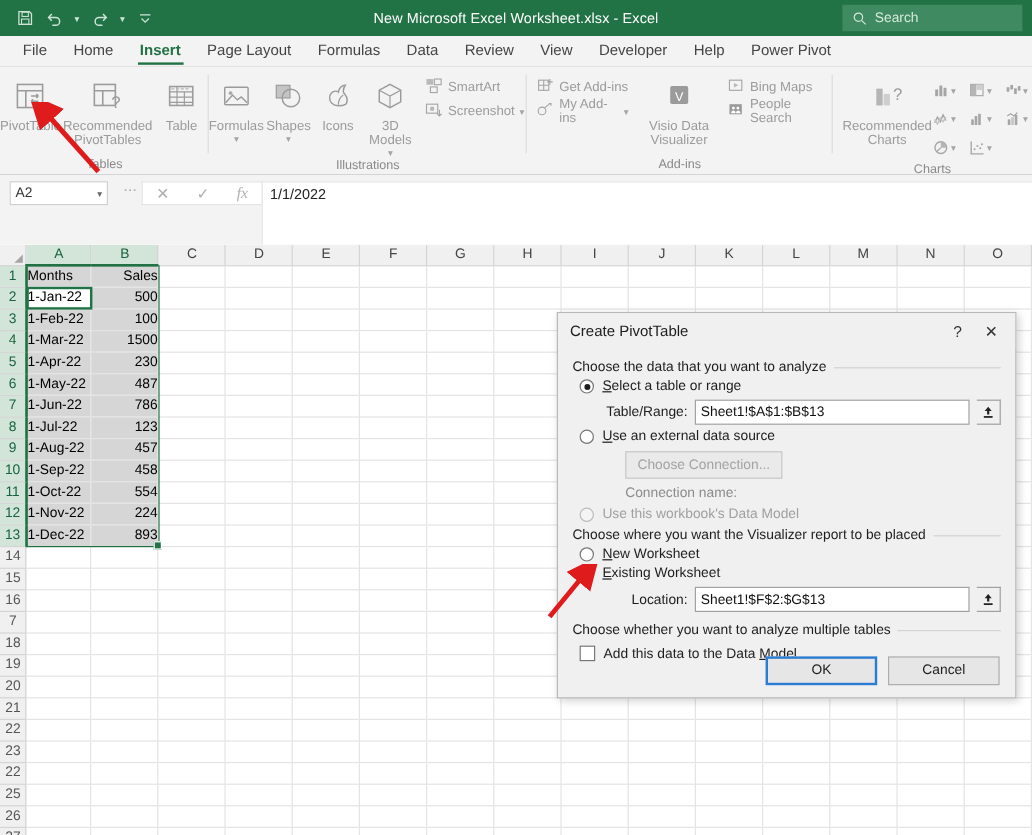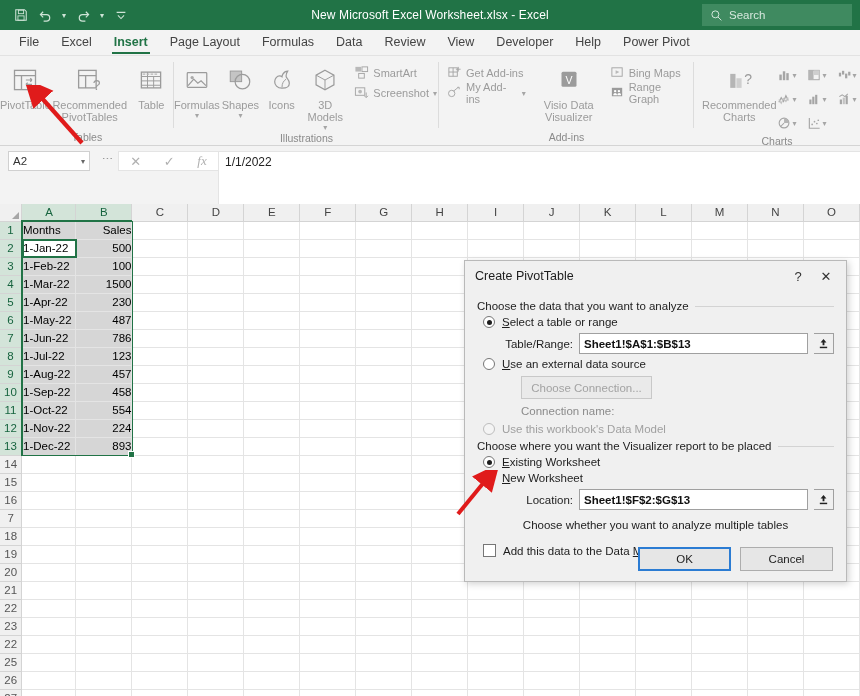--- a/index.html
+++ b/index.html
@@ -169,21 +169,21 @@
   .radio.on:after { content:""; position:absolute; left:2.5px; top:2.5px; width:5px; height:5px;
            border-radius:50%; background:#1d1d1d; }
   .radio.dis { border-color:#bdbdbd; background:#f4f4f4; }
   .opt.dis { color:#a0a0a0; }
   .u { text-decoration:underline; }
 
   .fieldrow { display:flex; align-items:center; gap:6px; margin:5px 0 0 0; padding-left:20px; }
   .fieldrow .flbl { font-size:11.5px; color:#1d1d1d; width:76px; text-align:right; }
   .textbox {
     flex:1; height:21px; background:#fff; border:1px solid #a0a0a0;
-    display:flex; align-items:center; padding:0 4px; font-size:11.5px; color:#111;font-weight:bold;
+    display:flex; align-items:center; padding:0 4px; font-size:11.5px; color:#111;
   }
   .picker {
     width:20px; height:21px; border:1px solid #a0a0a0; border-left:none; background:#f0f0f0;
     display:flex; align-items:center; justify-content:center; color:#111; font-size:11px;
   }
   .btn-gray {
     margin:6px 0 0 44px; width:131px; height:23px; background:#eaeaea; border:1px solid #c8c8c8;
     display:flex; align-items:center; justify-content:center; font-size:11.5px; color:#a3a3a3;
   }
   .connname { margin:6px 0 0 44px; font-size:11.5px; color:#8b8b8b; }
@@ -238,21 +238,21 @@
           <circle cx="6.6" cy="6.6" r="4.3" fill="none" stroke="#d6e8dd" stroke-width="1.2"></circle>
           <path d="M9.8 9.8 14 14" stroke="#d6e8dd" stroke-width="1.2"></path>
         </svg>
     </span>
     <span class="stext">Search</span>
   </div>
 </div>
 
 <div class="tabbar">
   <div class="tab">File</div>
-  <div class="tab">Excel</div>
+  <div class="tab">Home</div>
   <div class="tab active">Insert</div>
   <div class="tab">Page Layout</div>
   <div class="tab">Formulas</div>
   <div class="tab">Data</div>
   <div class="tab">Review</div>
   <div class="tab">View</div>
   <div class="tab">Developer</div>
   <div class="tab">Help</div>
   <div class="tab">Power Pivot</div>
 </div>
@@ -411,21 +411,21 @@
         </div>
         <div class="smallrow">
           <span>
             <svg width="15" height="15" viewBox="0 0 16 16">
                 <rect x="2" y="3" width="11" height="9" fill="#9b9b9b"></rect>
                 <circle cx="5.5" cy="6.5" r="1.3" fill="#fff"></circle>
                 <circle cx="9.5" cy="6.5" r="1.3" fill="#fff"></circle>
                 <path d="M3.5 11c0-1.6 1-2.4 2-2.4s2 .8 2 2.4zM7.8 11c0-1.6 1-2.4 2-2.4s2 .8 2 2.4z" fill="#fff"></path>
               </svg>
           </span>
-          <span>Range Graph</span>
+          <span>People Search</span>
         </div>
       </div>
     </div>
     <div class="glabel">Add-ins</div>
     <div class="sep"></div>
   </div>
 
   <div class="rgroup" style="width:166px;">
     <div class="items" style="padding-left:8px;">
       <div class="bigbtn w78">
@@ -1083,41 +1083,41 @@
       <span class="radio dis"></span>
       <span>Use this workbook's Data Model</span>
     </div>
 
     <div class="grouplbl">
       <span>Choose where you want the Visualizer report to be placed</span>
         <span class="line"></span>
     </div>
 
     <div class="opt">
+      <span class="radio"></span>
+      <span><span class="u">N</span>ew Worksheet</span>
+    </div>
+
+    <div class="opt">
       <span class="radio on"></span>
       <span><span class="u">E</span>xisting Worksheet</span>
-    </div>
-
-    <div class="opt">
-      <span class="radio"></span>
-      <span><span class="u">N</span>ew Worksheet</span>
     </div>
 
     <div class="fieldrow">
       <span class="flbl">Location:</span>
       <span class="textbox">Sheet1!$F$2:$G$13</span>
       <span class="picker">
         <svg width="11" height="13" viewBox="0 0 12 14">
             <path d="M6 2l3.2 4H7v3H5V6H2.8z" fill="#222"></path>
             <rect x="2" y="10.5" width="8" height="1.6" fill="#222"></rect>
           </svg>
       </span>
     </div>
 
-    <div class="grouplbl" style="margin-top:9px;flex-direction:column;">
+    <div class="grouplbl" style="margin-top:9px;">
       <span>Choose whether you want to analyze multiple tables</span>
         <span class="line"></span>
     </div>
 
     <div class="opt" style="margin-top:7px;">
       <span class="chk"></span>
       <span>Add this data to the Data <span class="u">M</span>odel</span>
     </div>
   </div>
 

